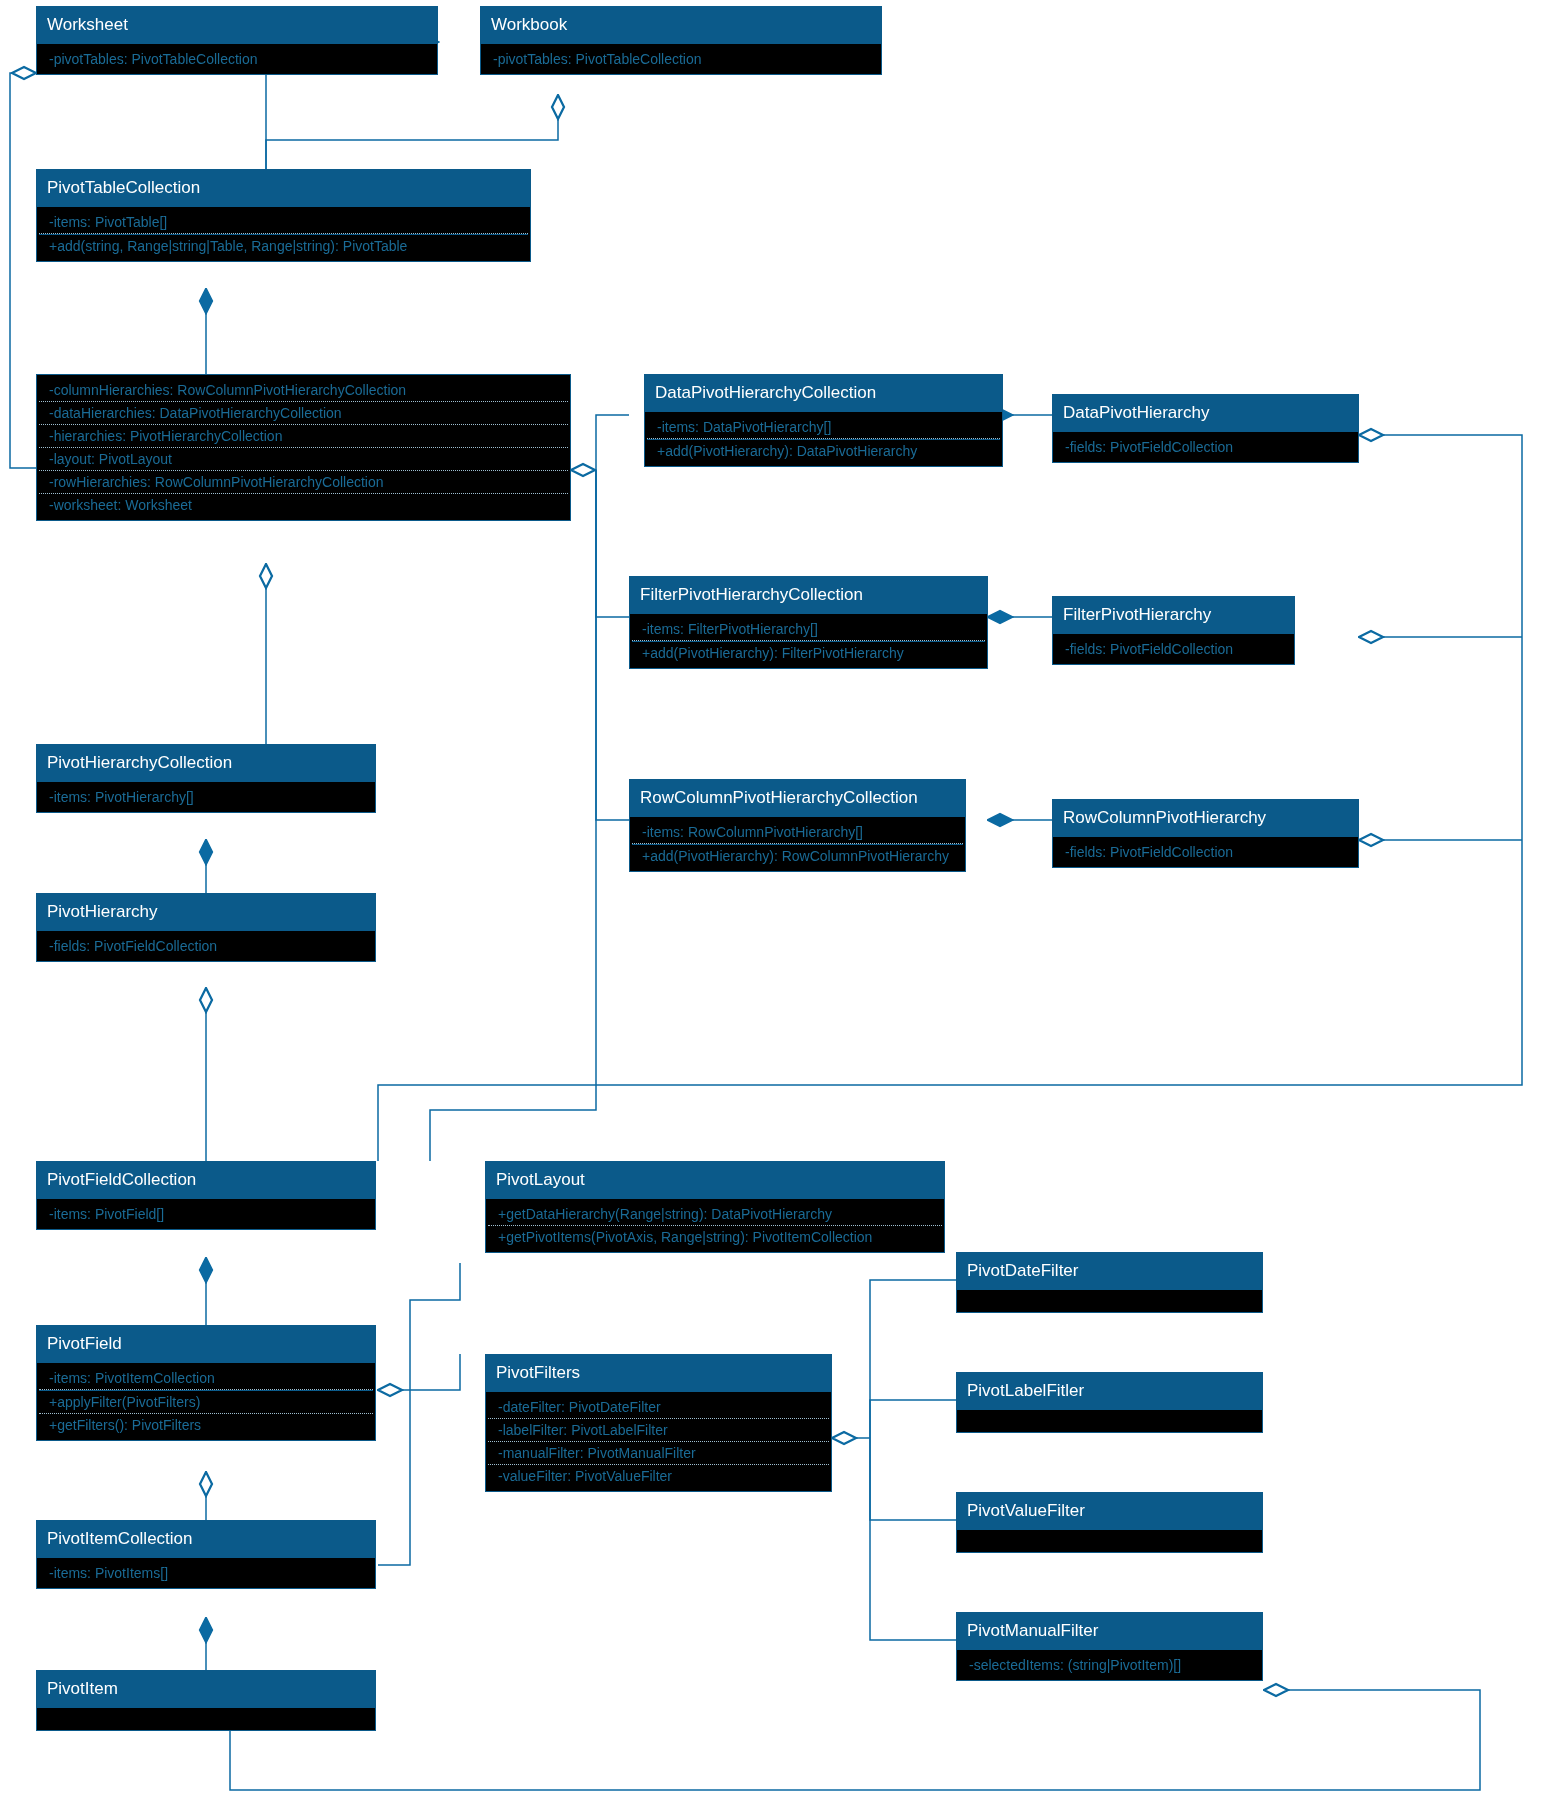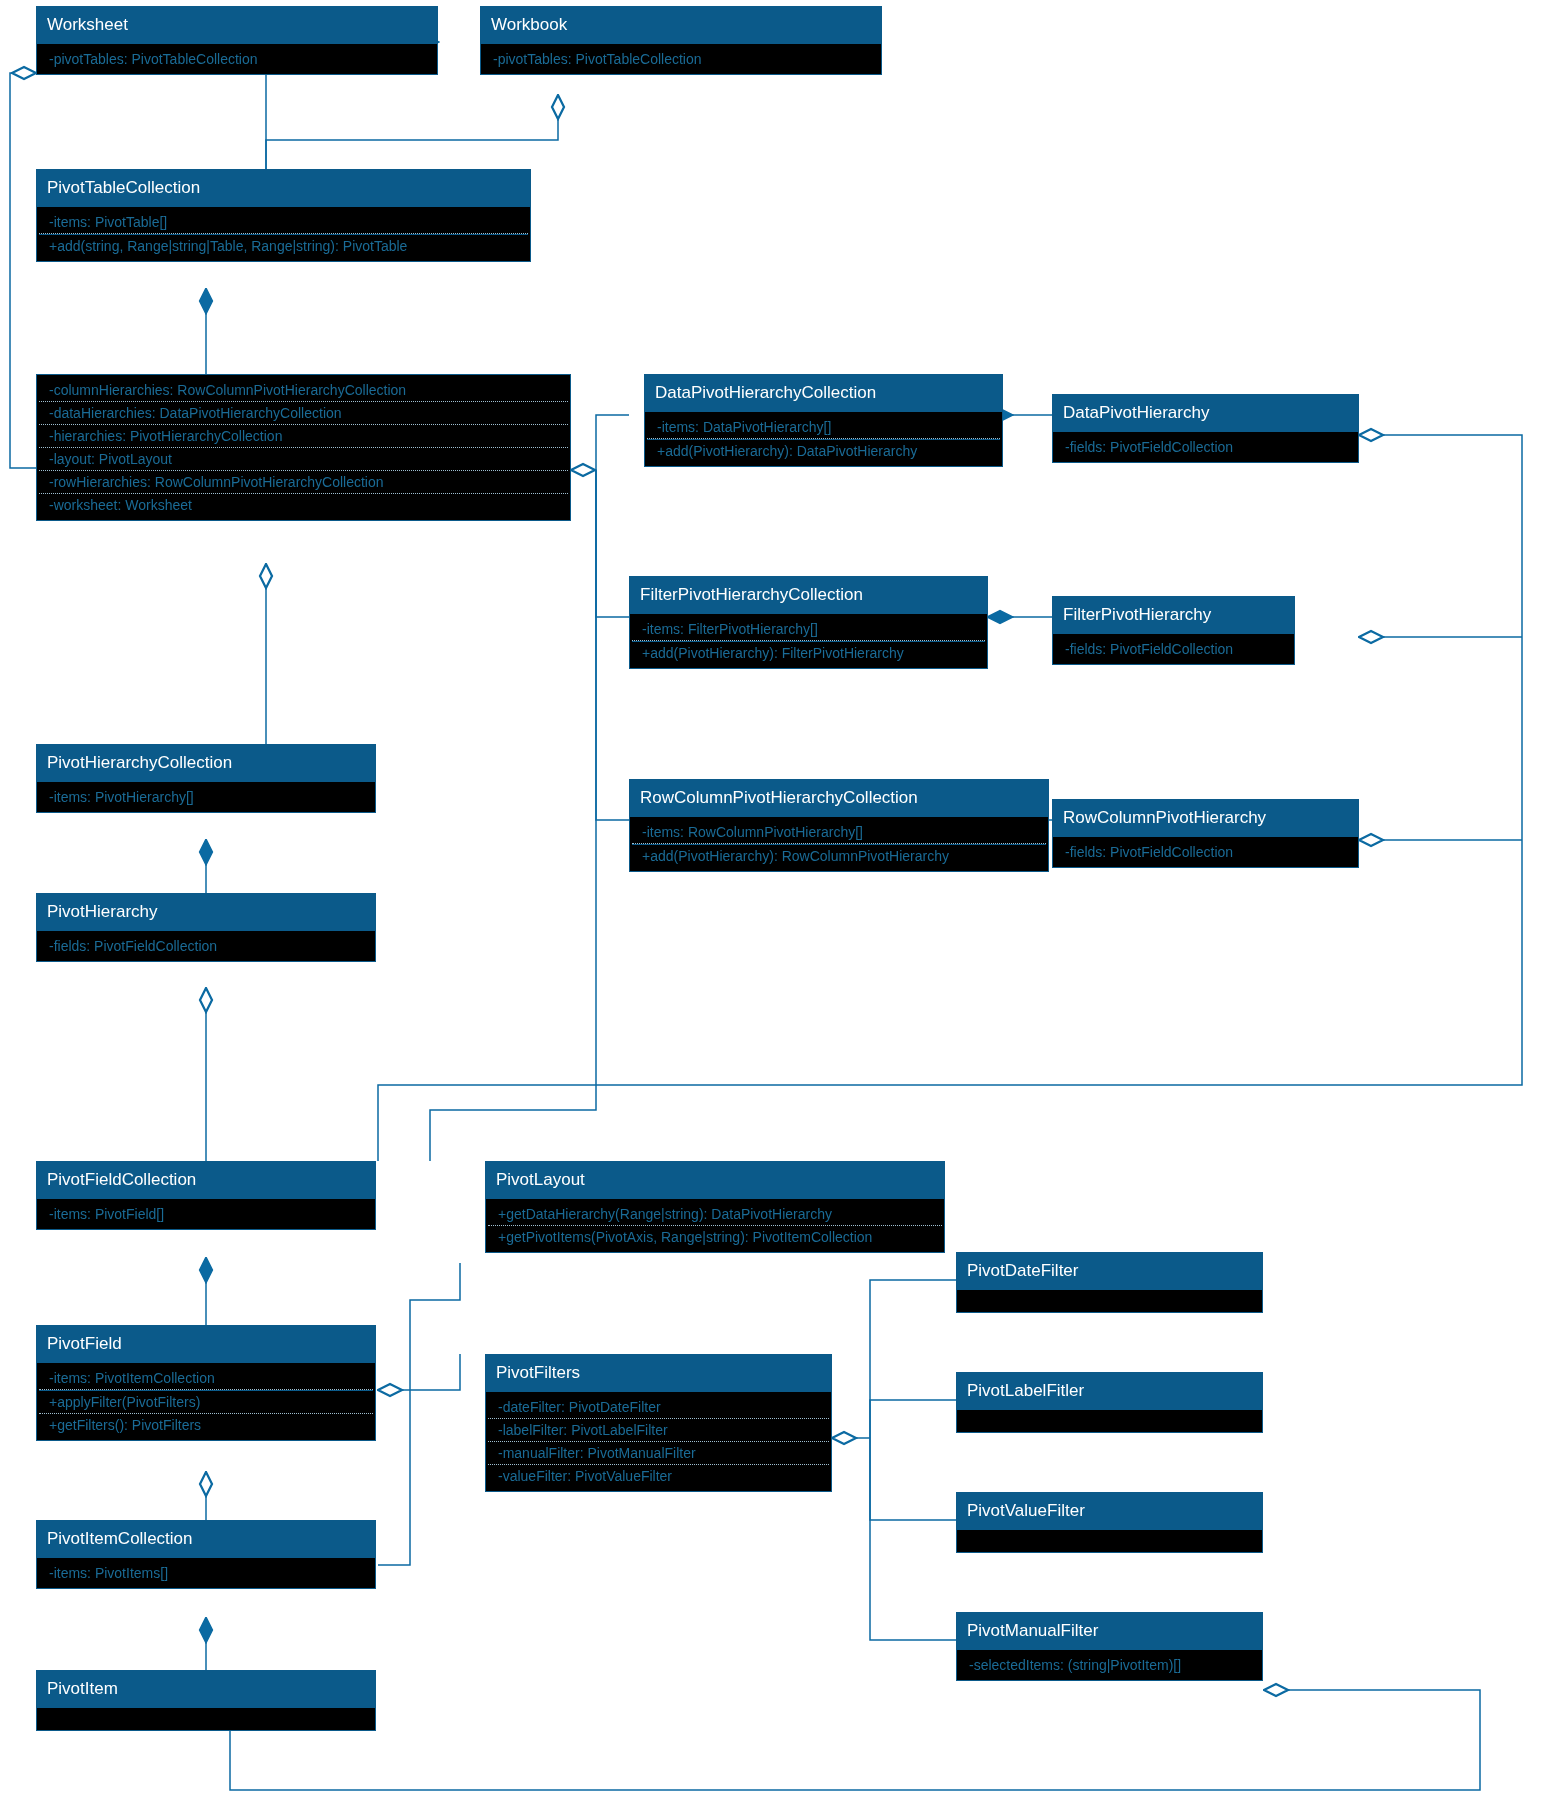--- a/index.html
+++ b/index.html
@@ -190,21 +190,21 @@
   </div>
 </div>
 
 <div class="uml-class" style="left:1052px; top:596px; width:243px;">
   <div class="uml-title">FilterPivotHierarchy</div>
   <div class="uml-members">
     <div class="uml-member">-fields: PivotFieldCollection</div>
   </div>
 </div>
 
-<div class="uml-class" style="left:629px; top:779px; width:420px;">
+<div class="uml-class" style="left:629px; top:779px; width:337px;">
   <div class="uml-title">RowColumnPivotHierarchyCollection</div>
   <div class="uml-members">
     <div class="uml-member">-items: RowColumnPivotHierarchy[]</div>
     <div class="uml-divider"></div>
     <div class="uml-member">+add(PivotHierarchy): RowColumnPivotHierarchy</div>
   </div>
 </div>
 
 <div class="uml-class" style="left:1052px; top:799px; width:307px;">
   <div class="uml-title">RowColumnPivotHierarchy</div>

